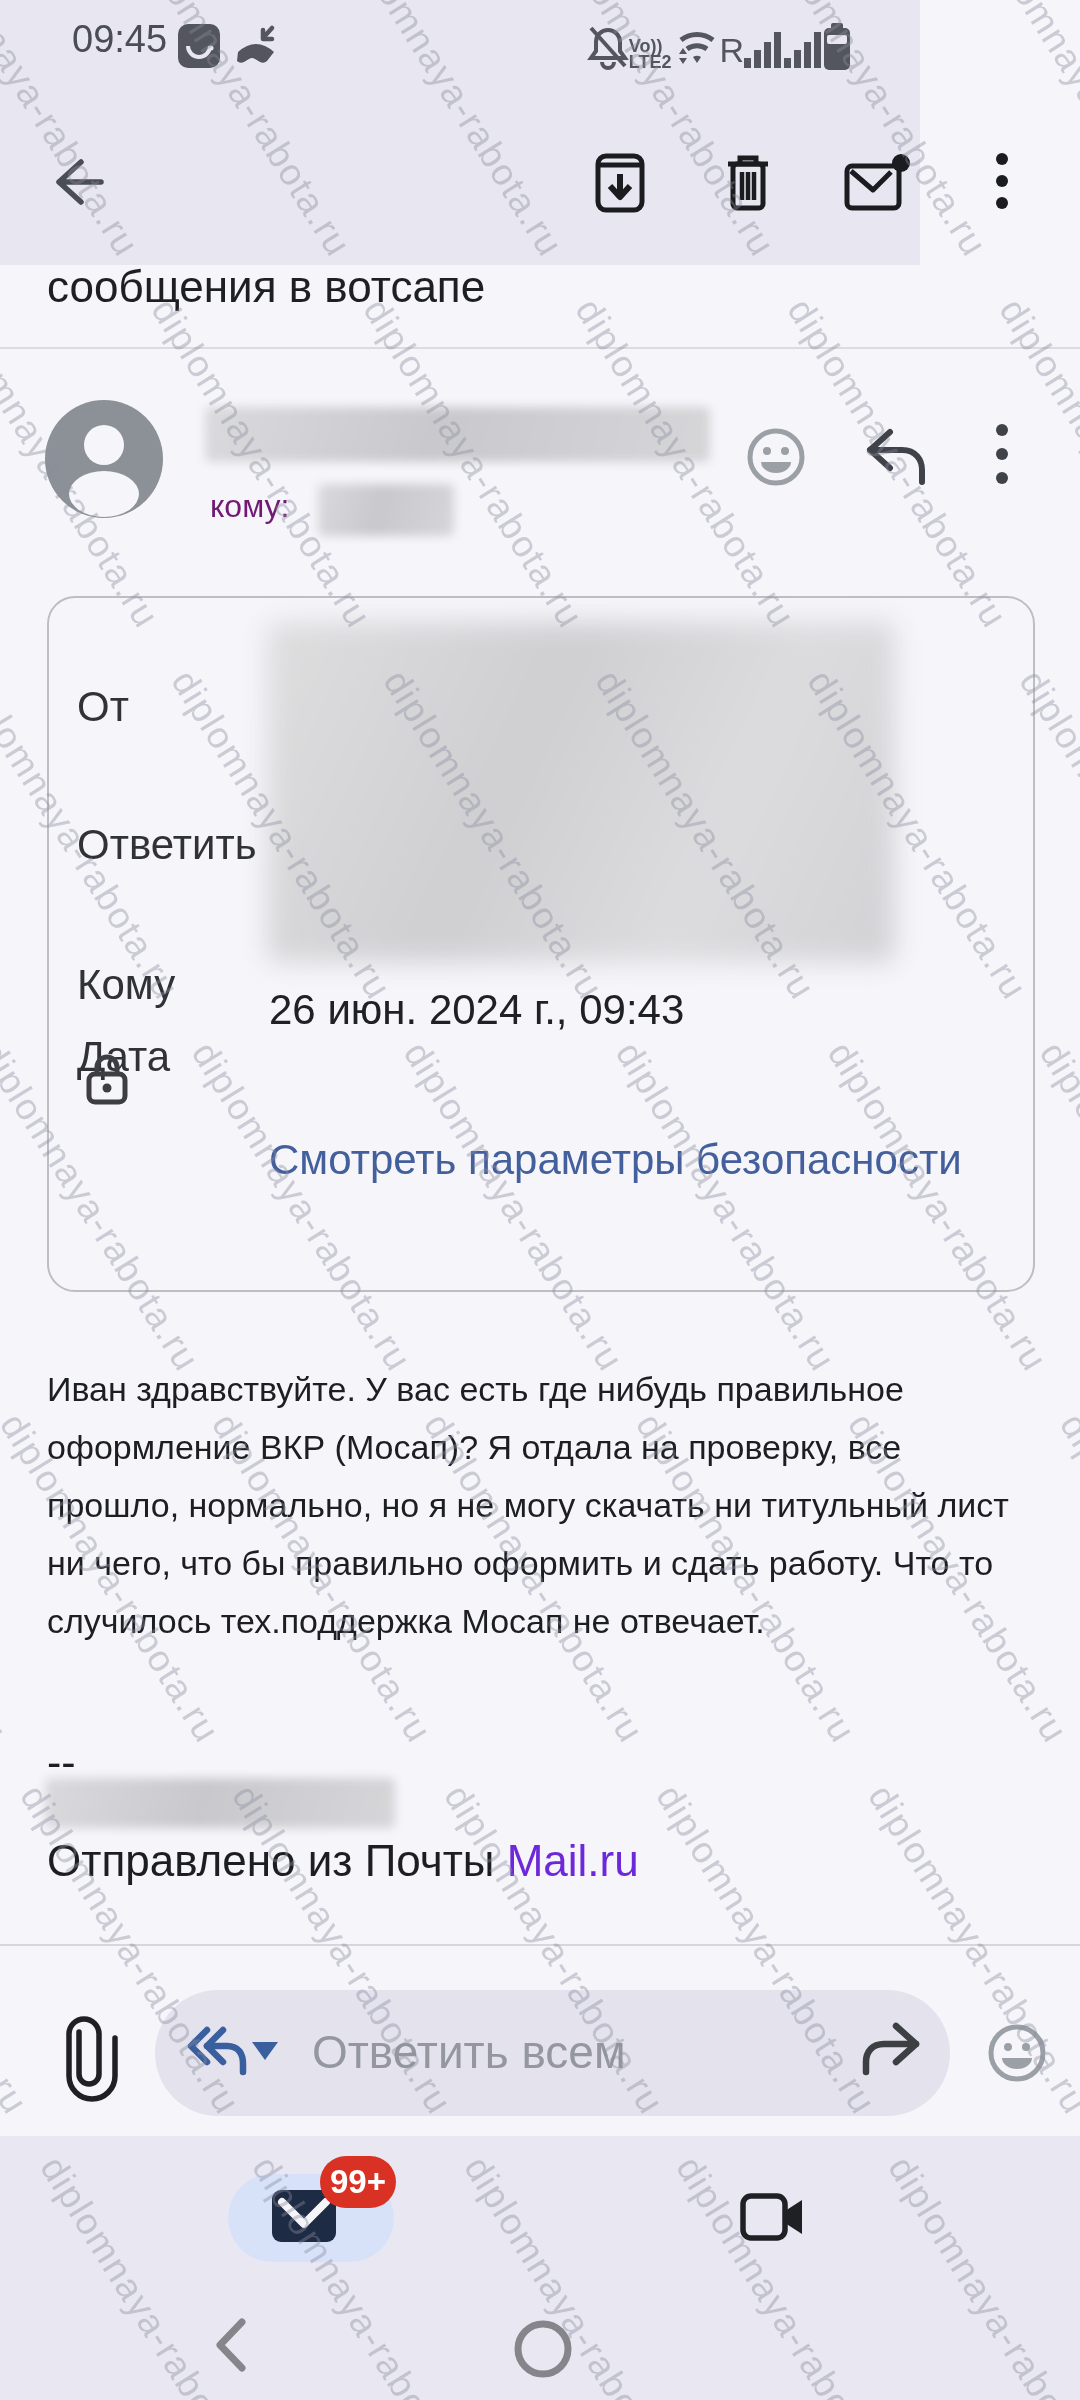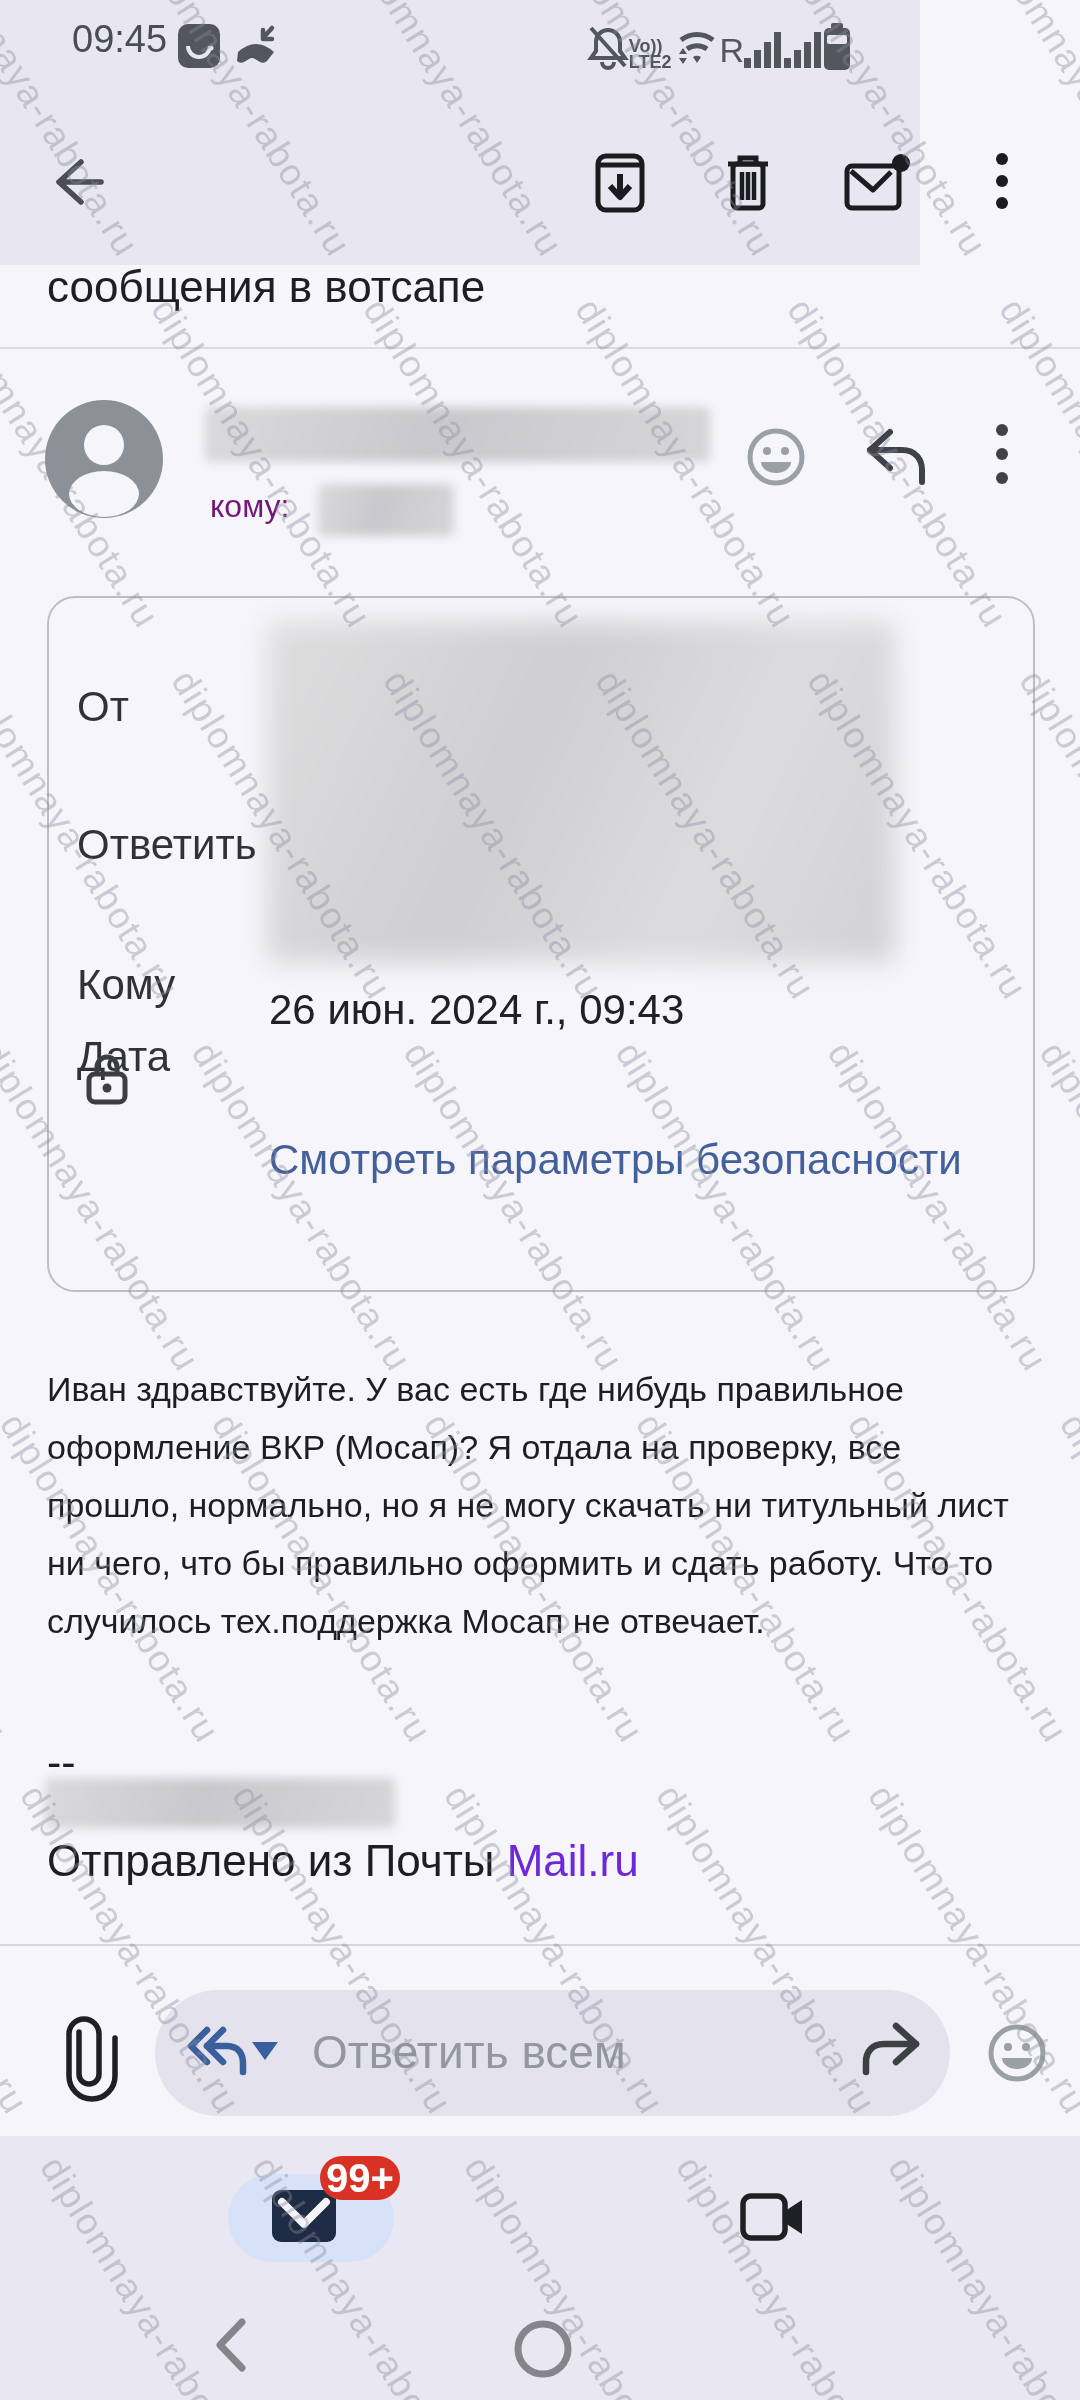--- a/index.html
+++ b/index.html
@@ -37,22 +37,22 @@
   .sigdash{position:absolute;left:47px;top:1738px;font-size:43px;color:#1d1e23;}
   .sentfrom{position:absolute;left:47px;top:1836px;font-size:44px;color:#1d1e23;}
   .maillink{color:#6d28d9;}
   
   .pill{position:absolute;left:155px;top:1990px;width:795px;height:126px;border-radius:63px;background:#e3e2ed;}
   .reply-input{position:absolute;left:310px;top:2016px;width:480px;height:70px;border:none;outline:none;background:transparent;font-size:46px;font-family:inherit;color:#55575f;}
   .reply-input::placeholder{color:#95979f;opacity:1;}
   
   .bottombg{position:absolute;left:0;top:2136px;width:1080px;height:264px;background:#e9e8f2;}
   .mailtab{position:absolute;left:228px;top:2174px;width:166px;height:88px;border-radius:44px;background:#d7e2f9;}
-  .badge{position:absolute;left:320px;top:2156px;min-width:76px;height:44px;border-radius:26px;background:#da3125;color:#fff;
-         font-size:40px;font-weight:700;display:flex;align-items:center;justify-content:center;padding:0 6px;box-sizing:border-box;}
+  .badge{position:absolute;left:320px;top:2156px;min-width:76px;height:52px;border-radius:26px;background:#da3125;color:#fff;
+         font-size:33px;font-weight:700;display:flex;align-items:center;justify-content:center;padding:0 6px;box-sizing:border-box;}
   
   #watermarks{position:absolute;left:0;top:0;width:1080px;height:2400px;overflow:hidden;pointer-events:none;z-index:60;}
   .wm{position:absolute;white-space:nowrap;font-size:37px;letter-spacing:1.5px;color:rgba(138,141,158,0.40);
       transform:rotate(58deg);transform-origin:0 0;}
 </style>
 </head>
 <body>
 
 <div class="screen">
 

